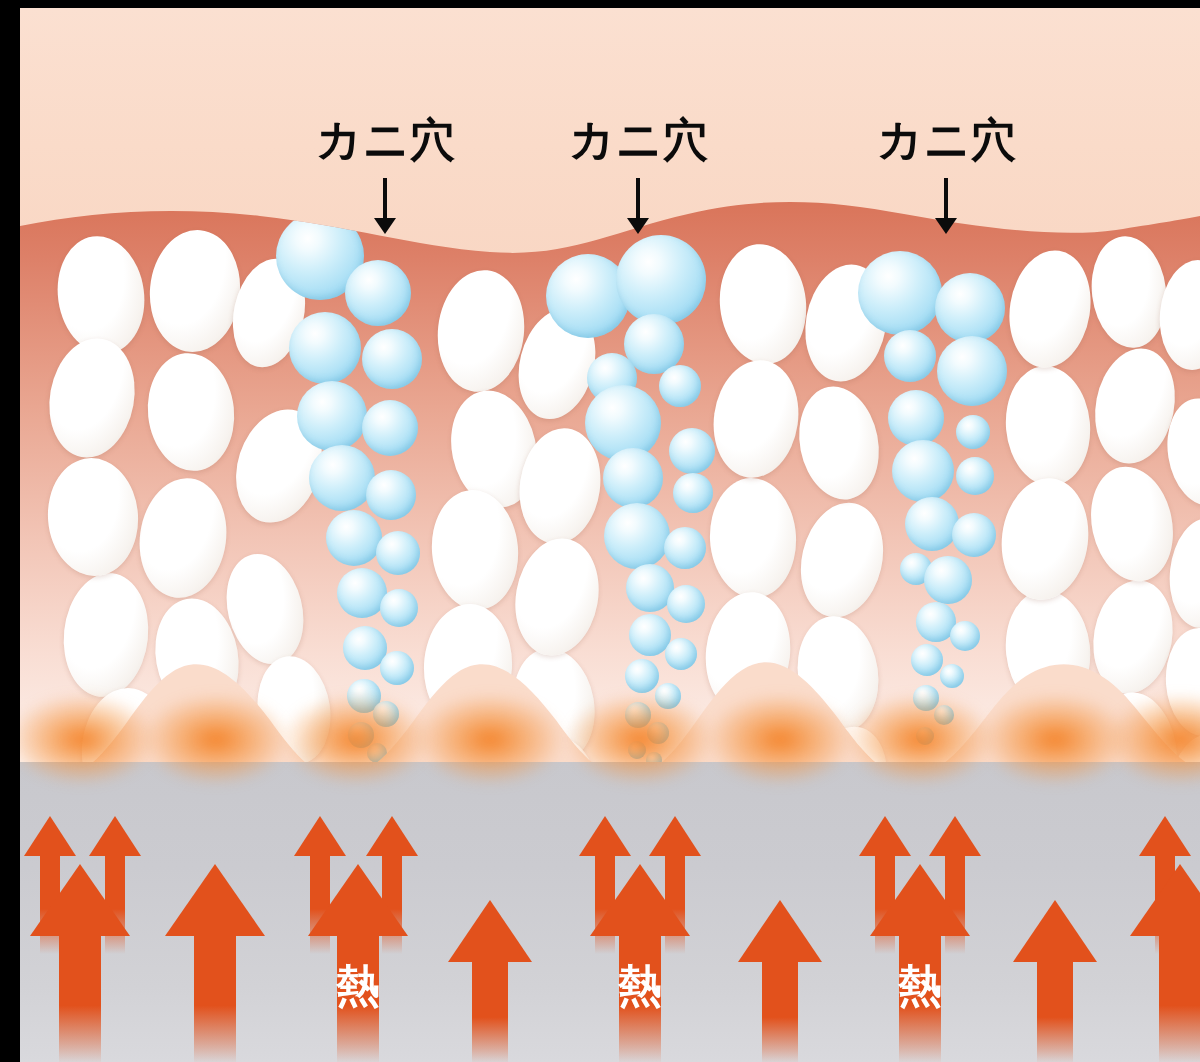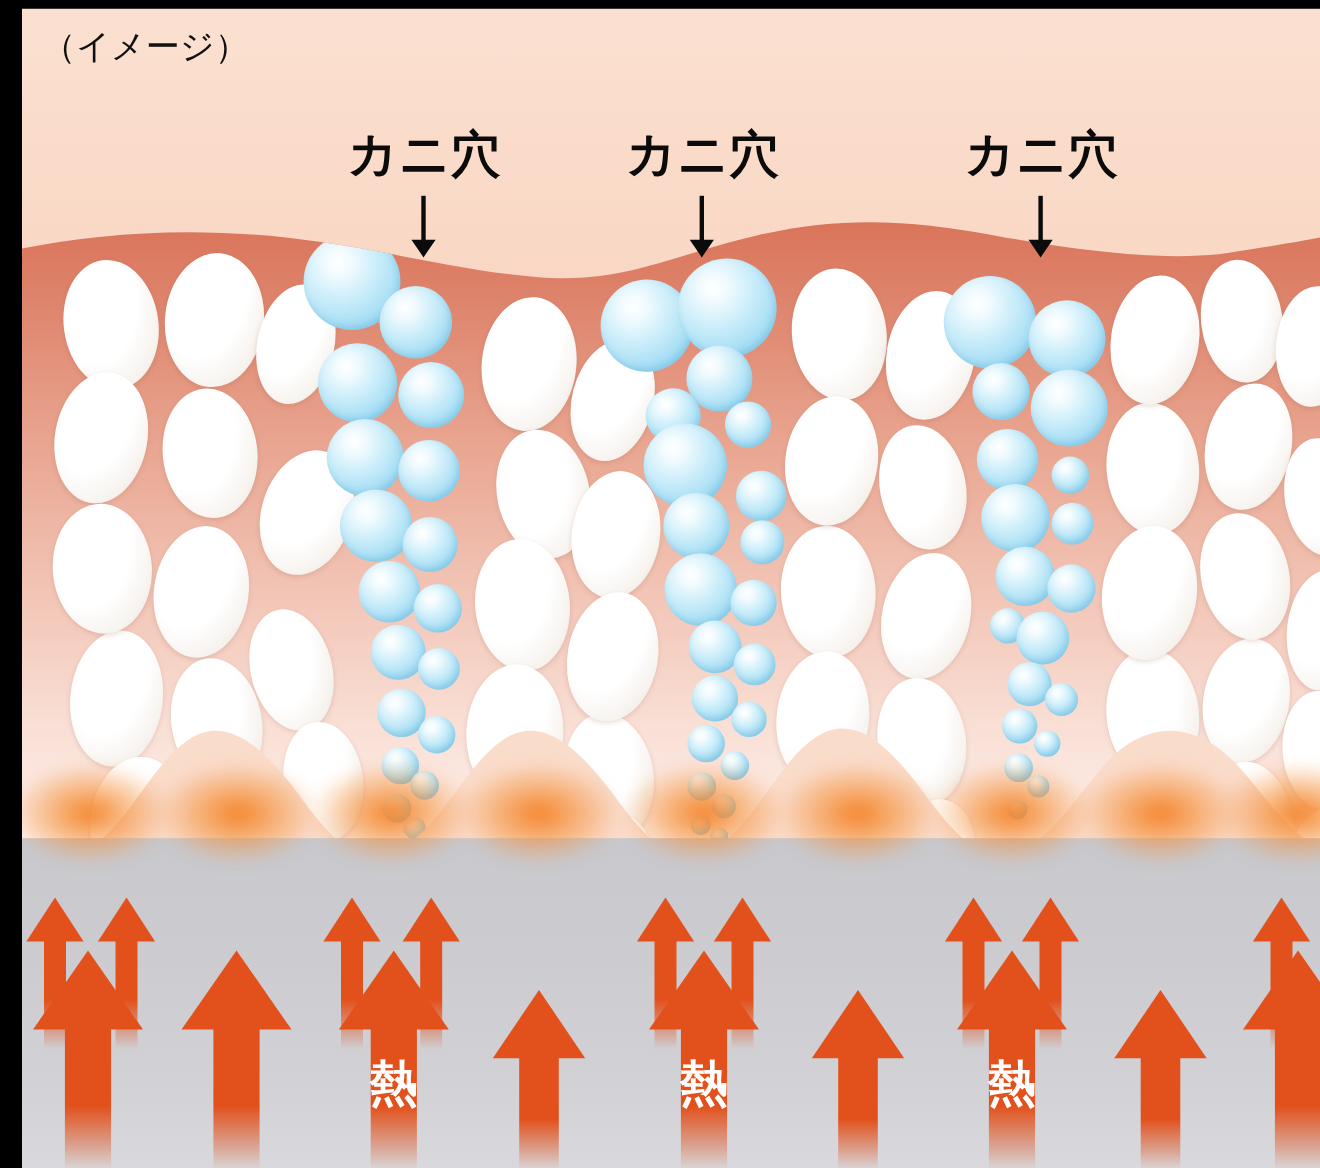--- a/index.html
+++ b/index.html
@@ -316,21 +316,20 @@
         <div class="arrow" style="left: 993px; top: 892px; width: 84px; height: 162px;">
           <div class="shaft" style="top: 60px; width: 36px; height: 104px;"></div>
           <div class="head" style="top: 0px; border-left-width: 42px; border-right-width: 42px; border-bottom-width: 62px;"></div>
         </div>
         <div class="arrow" style="left: 1110px; top: 856px; width: 100px; height: 198px;">
           <div class="shaft" style="top: 70px; width: 42px; height: 130px;"></div>
           <div class="head" style="top: 0px; border-left-width: 50px; border-right-width: 50px; border-bottom-width: 72px;"></div>
         </div>
       </div>
 
-    <div class="caption">（イメージ）</div>
 
     <div id="labelLayer" style="position:absolute;left:0;top:0;width:1180px;height:1054px;">
         <div class="hole-label" style="left: 296px; top: 102px;">カニ穴</div>
         <div class="hole-arrow" style="left: 363px; top: 170px; height: 42px;"></div>
         <div class="hole-label" style="left: 549px; top: 102px;">カニ穴</div>
         <div class="hole-arrow" style="left: 616px; top: 170px; height: 42px;"></div>
         <div class="hole-label" style="left: 857px; top: 102px;">カニ穴</div>
         <div class="hole-arrow" style="left: 924px; top: 170px; height: 42px;"></div>
       </div>
 

